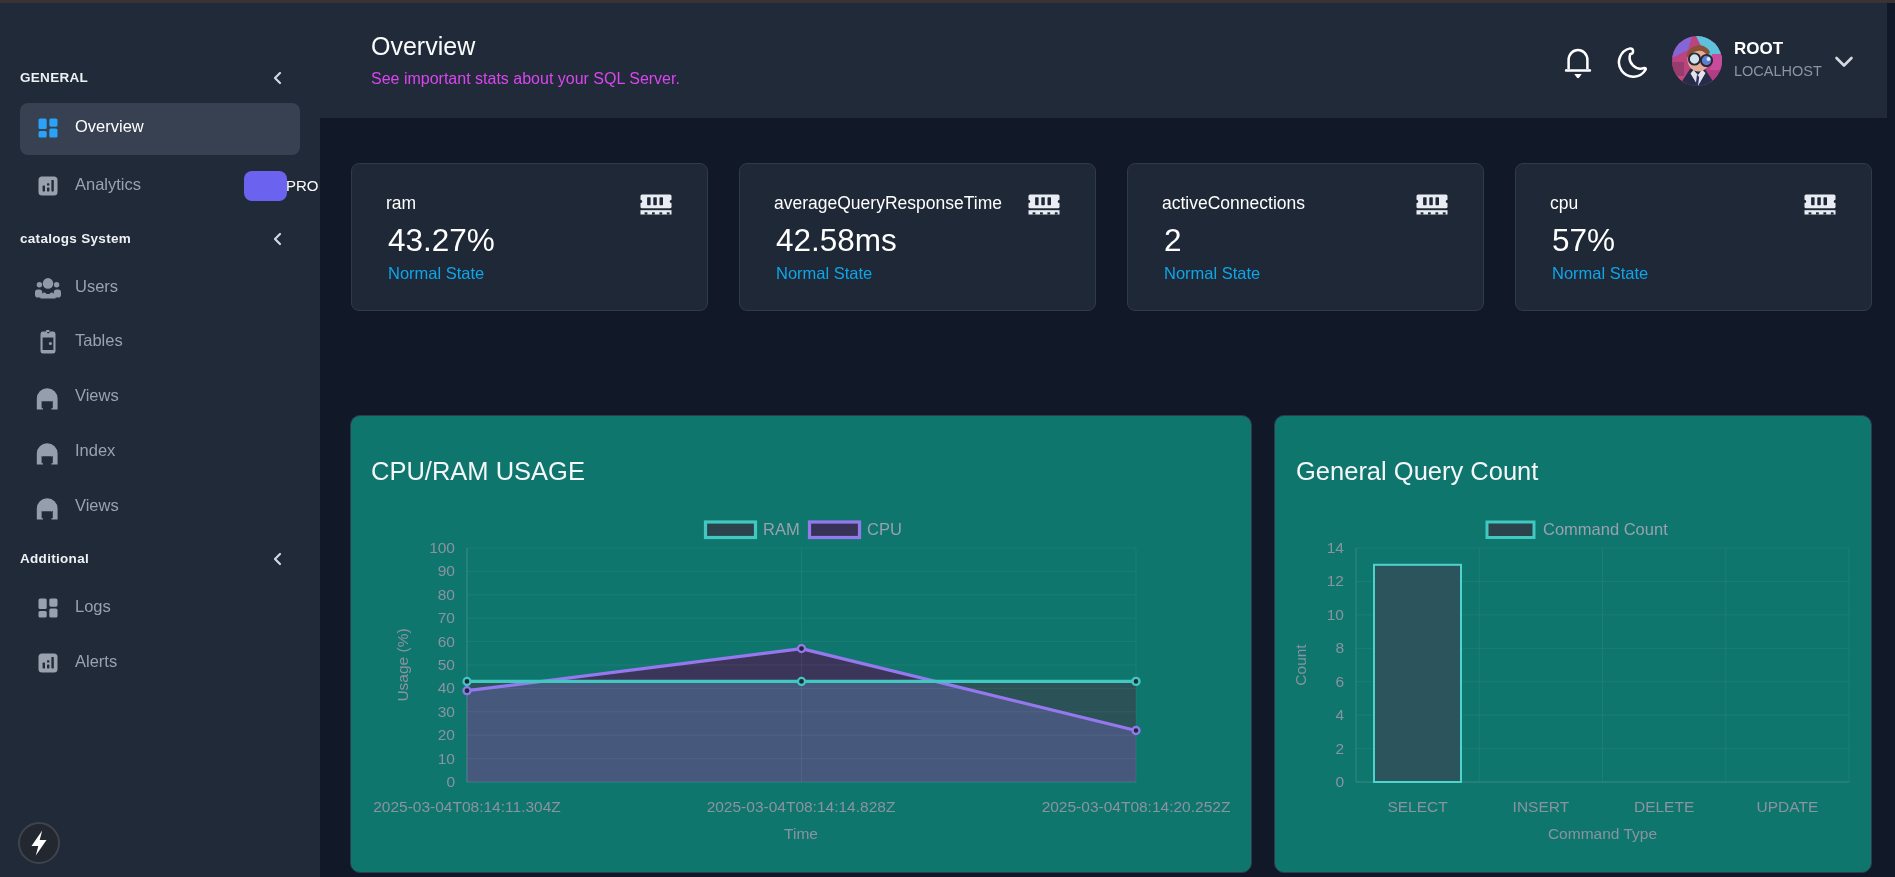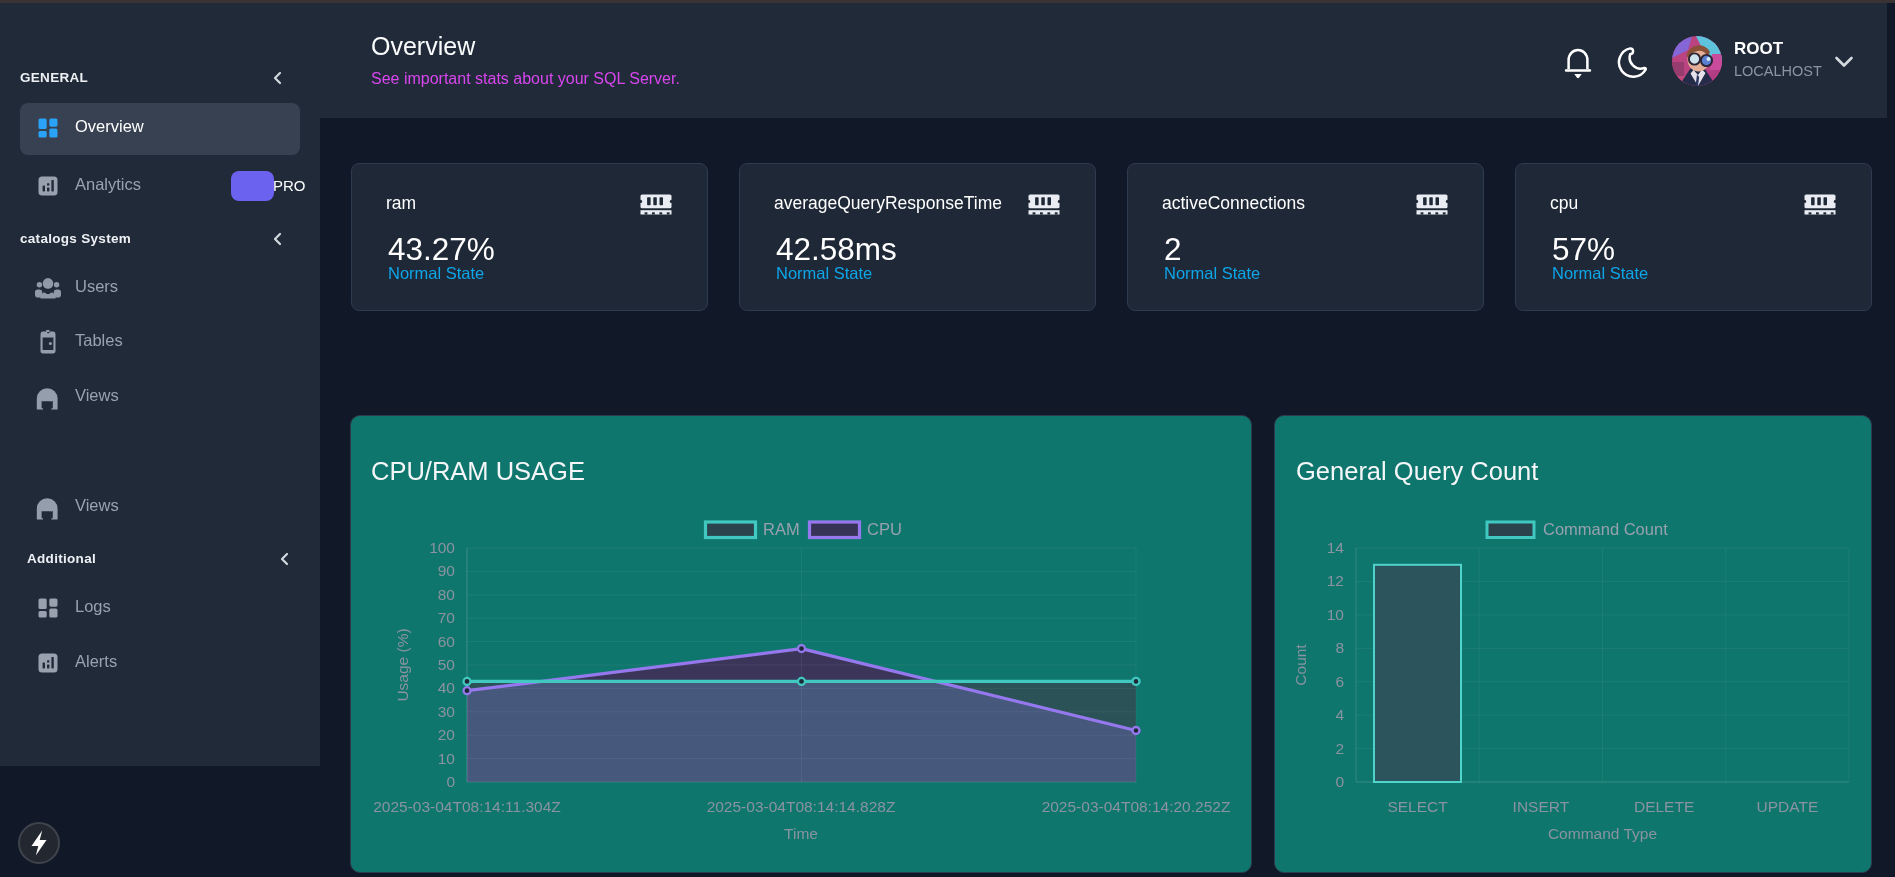--- a/index.html
+++ b/index.html
@@ -1,43 +1,43 @@
 <!DOCTYPE html>
 <html><head>
 <meta charset="utf-8">
 <style>
   * { margin:0; padding:0; box-sizing:border-box; }
   html,body { width:1895px; height:877px; overflow:hidden; background:#111827; font-family:"Liberation Sans", sans-serif; }
   #topstrip { position:absolute; left:0; top:0; width:1895px; height:3px; background:#393334; z-index:50; }
-  #sidebar { position:absolute; left:0; top:3px; width:320px; height:763px; background:#212a39; }
+  #sidebar { position:absolute; left:0; top:3px; width:320px; height:874px; background:#212a39; }
   #header { position:absolute; left:320px; top:3px; width:1567px; height:115px; background:#212a39; }
   #content { position:absolute; left:320px; top:118px; width:1575px; height:609px; background:#111827; }
 
   
   .sechead { position:absolute; left:20px; width:263px; display:flex; justify-content:space-between; align-items:center;
              color:#eef1f4; font-size:13.5px; font-weight:bold; letter-spacing:.3px; }
   .item { position:absolute; left:20px; width:280px; height:50px; color:#98a2b0; font-size:16.5px; }
   .item .txt { position:absolute; left:55px; top:14px; }
   .item.active { background:#374151; border-radius:8px; color:#fff; height:52px; }
   .item svg.icn { position:absolute; left:18px; top:15px; }
-  .pro { position:absolute; left:211px; top:10px; width:43px; height:30px; background:#6b63f0; border-radius:8px;
+  .pro { position:absolute; left:224px; top:10px; width:43px; height:30px; background:#6b63f0; border-radius:8px;
          color:#fff; font-size:15px; text-align:center; line-height:30px;padding-left:42px; }
   #bolt { position:absolute; left:18px; top:819px; width:42px; height:42px; border-radius:50%;
           background:#23272f; border:2px solid #3f444c; }
 
   
   #htitle { position:absolute; left:51px; top:29px; color:#fbfcfd; font-size:25px; font-weight:400; }
   #hsub { position:absolute; left:51px; top:67px; color:#d946ef; font-size:16px; }
   #who { position:absolute; left:1414px; top:36px; color:#fff; font-size:17px; font-weight:bold; }
   #whohost { position:absolute; left:1414px; top:60px; color:#8b94a2; font-size:14.5px; }
 
   
   .scard { position:absolute; top:45px; width:357px; height:148px; background:#1f2836; border:1px solid #2e3a4e; border-radius:8px; }
   .scard .lbl { position:absolute; left:34px; top:29px; color:#fff; font-size:17.5px; }
-  .scard .val { position:absolute; left:36px; top:67px; color:#fff; font-size:31.5px; font-weight:400; }
+  .scard .val { position:absolute; left:36px; top:58px; color:#fff; font-size:31.5px; font-weight:400; }
   .scard .st  { position:absolute; left:36px; top:100px; color:#0ea5e9; font-size:16.5px; }
   .scard svg.ram { position:absolute; left:288px; top:30px; }
 
   .ccard { position:absolute; top:297px; height:458px; background:#0f766e; border:1px solid #2e3a4e; border-radius:10px; }
 </style>
 </head>
 <body>
 <div id="topstrip"></div>
 <div id="sidebar">
   <div class="sechead" style="top:67px;">GENERAL
@@ -96,28 +96,35 @@
     <span class="txt">Tables</span>
   </div>
   <div class="item" style="top:369px;">
     <svg class="icn" width="22" height="24" viewBox="0 0 22 24" style="left:16px;top:14px;">
       <path fill="#949ead" d="M11.2 2.2 a10.4 10.4 0 0 1 10.4 10.4 v10.9 h-6.2 v-8.2 h-8.4 v8.2 h-6.2 v-10.9 a10.4 10.4 0 0 1 10.4 -10.4 z"></path>
       <path fill="#212a39" d="M5.6 23.5 v-7.6 q5.6 5 11.2 0 v7.6 z" transform="translate(0,-1.2)"></path>
       <path fill="#949ead" d="M5.0 23.5 v-8 h2.2 v8 z M14.8 23.5 v-8 h2.2 v8 z" opacity="0"></path>
     </svg>
     <span class="txt">Views</span>
   </div>
+  <div class="item" style="top:424px;">
+    <svg class="icn" width="22" height="24" viewBox="0 0 22 24" style="left:16px;top:14px;">
+      <path fill="#949ead" d="M11.2 2.2 a10.4 10.4 0 0 1 10.4 10.4 v10.9 h-6.2 v-8.2 h-8.4 v8.2 h-6.2 v-10.9 a10.4 10.4 0 0 1 10.4 -10.4 z"></path>
+      <path fill="#212a39" d="M5.6 22.3 v-7.6 q5.6 5 11.2 0 v7.6 z"></path>
+    </svg>
+    <span class="txt">Index</span>
+  </div>
   <div class="item" style="top:479px;">
     <svg class="icn" width="22" height="24" viewBox="0 0 22 24" style="left:16px;top:14px;">
       <path fill="#949ead" d="M11.2 2.2 a10.4 10.4 0 0 1 10.4 10.4 v10.9 h-6.2 v-8.2 h-8.4 v8.2 h-6.2 v-10.9 a10.4 10.4 0 0 1 10.4 -10.4 z"></path>
       <path fill="#212a39" d="M5.6 22.3 v-7.6 q5.6 5 11.2 0 v7.6 z"></path>
     </svg>
     <span class="txt">Views</span>
   </div>
-  <div class="sechead" style="top:548px;margin-left:7px;">Additional
+  <div class="sechead" style="top:548px;">Additional
     <svg width="11" height="14" viewBox="0 0 11 14">
         <path d="M8 2 L3 7 L8 12" fill="none" stroke="#d3d8df" stroke-width="2.2" stroke-linecap="round" stroke-linejoin="round"></path>
       </svg>
   </div>
   <div class="item" style="top:580px;">
     <svg class="icn" width="20" height="20" viewBox="0 0 20 20">
       <g fill="#9aa1ae">
           <rect x="0.5" y="0.5" width="8.2" height="10.6" rx="1.6"></rect>
           <rect x="11.3" y="0.5" width="8.2" height="8.2" rx="1.6"></rect>
           <rect x="0.5" y="12.9" width="8.2" height="6.6" rx="1.6"></rect>

